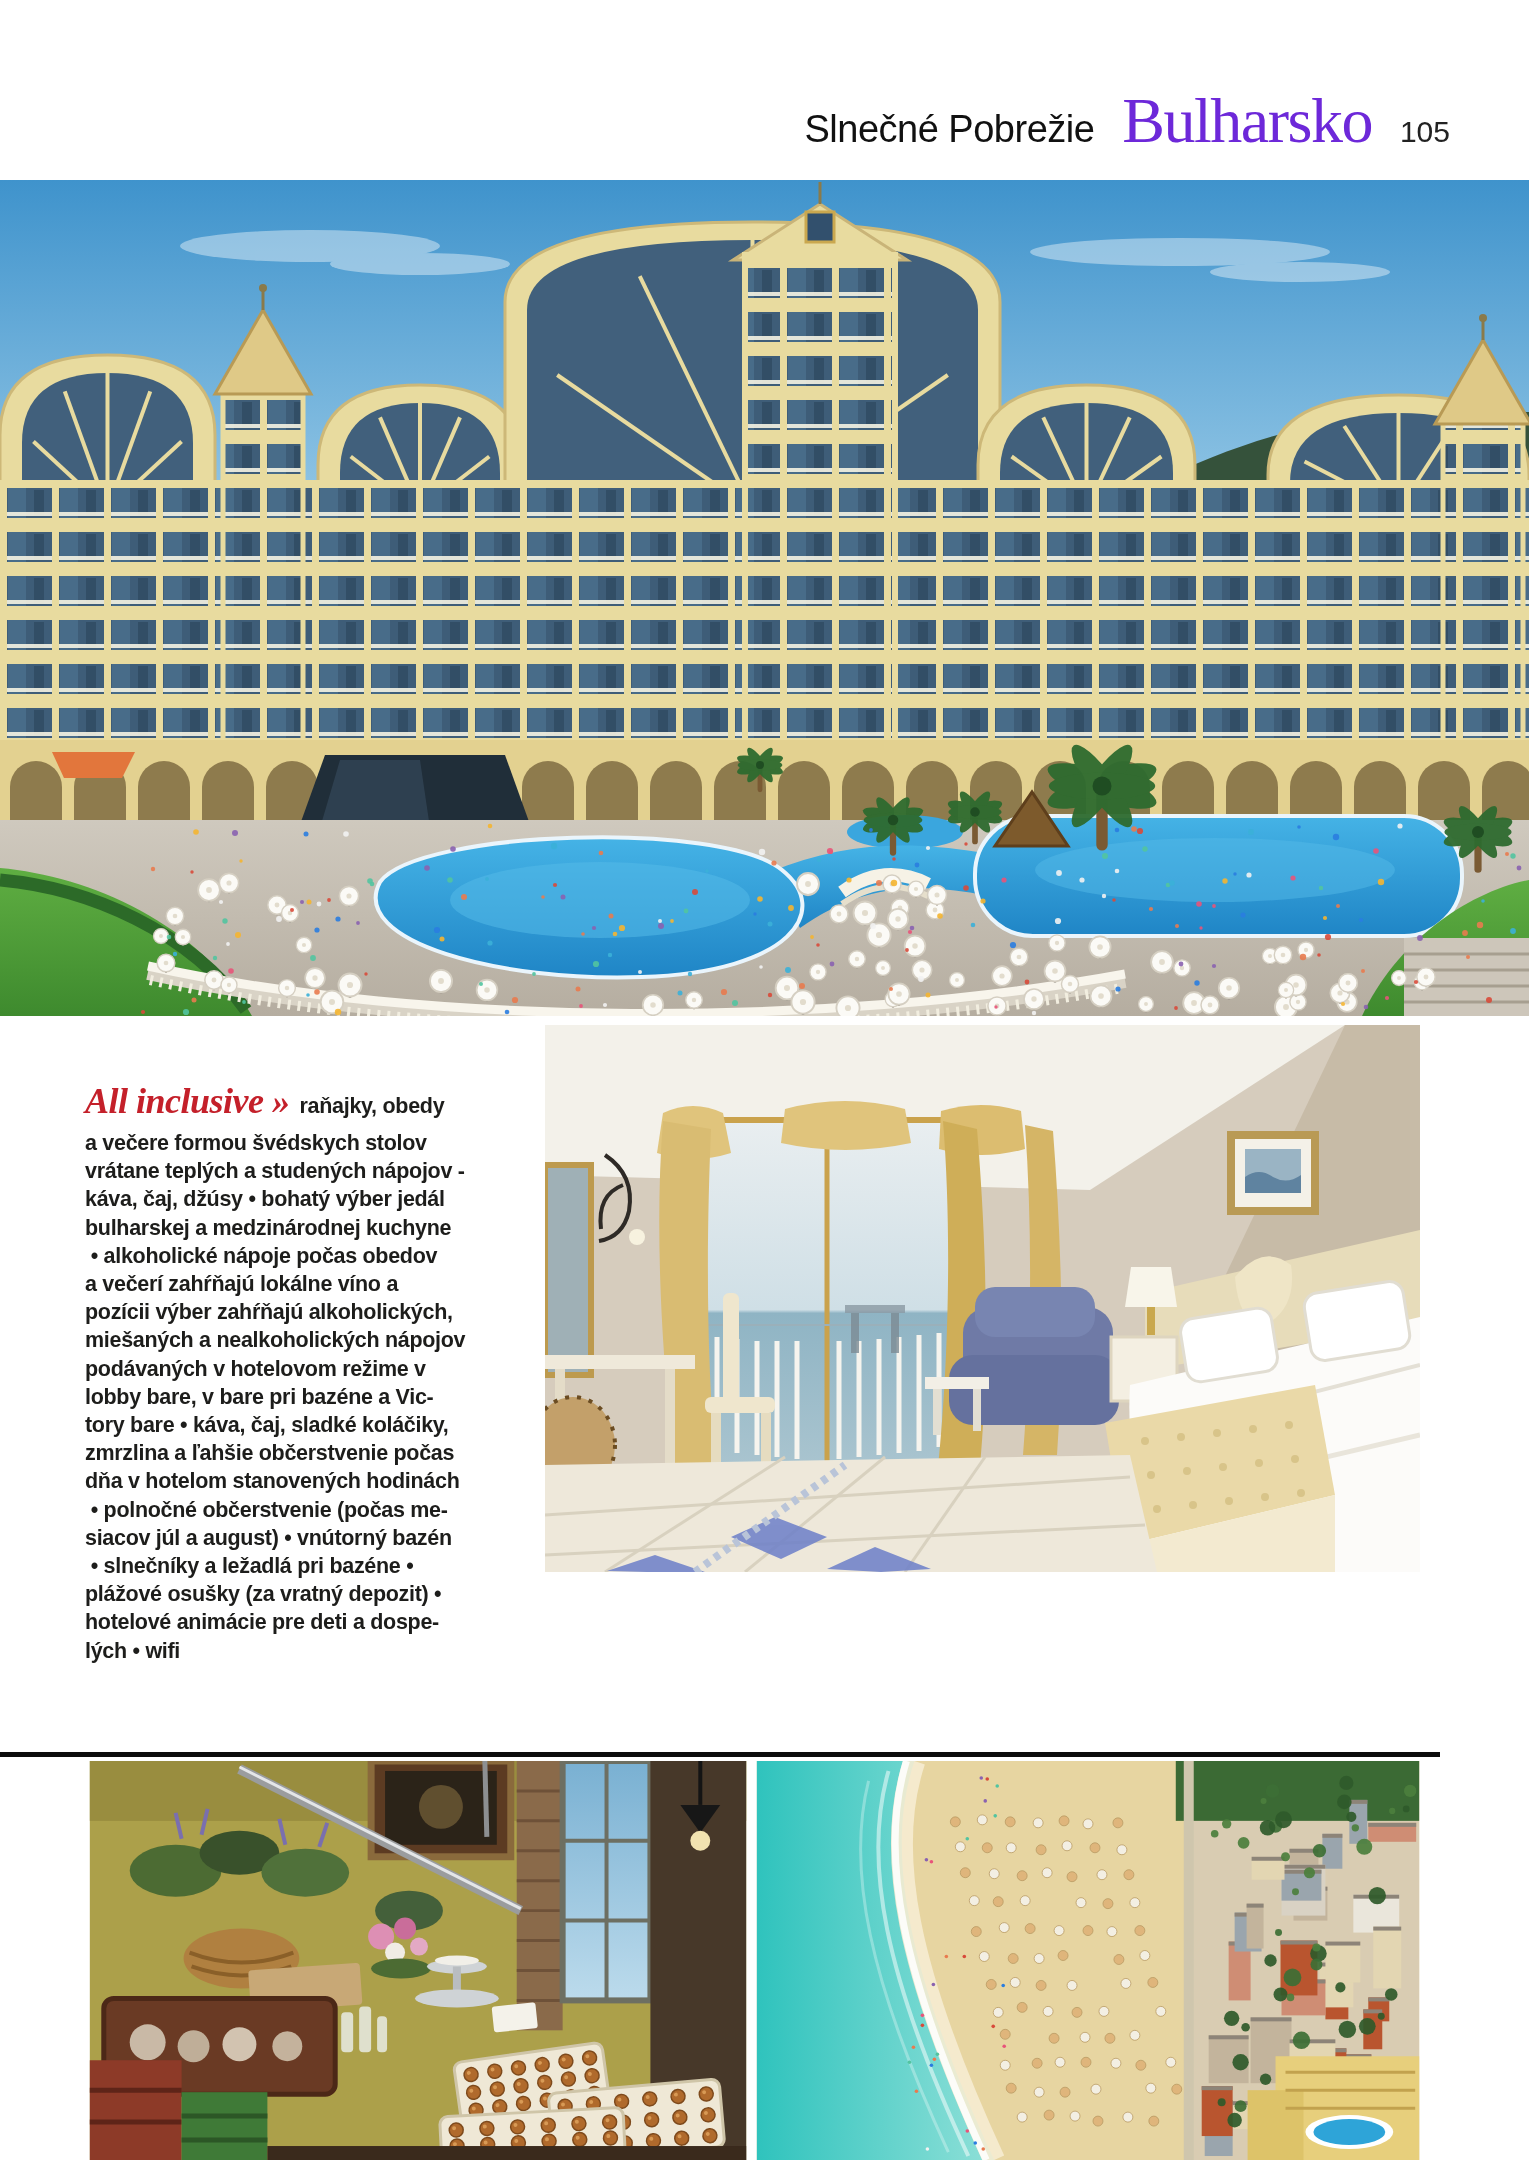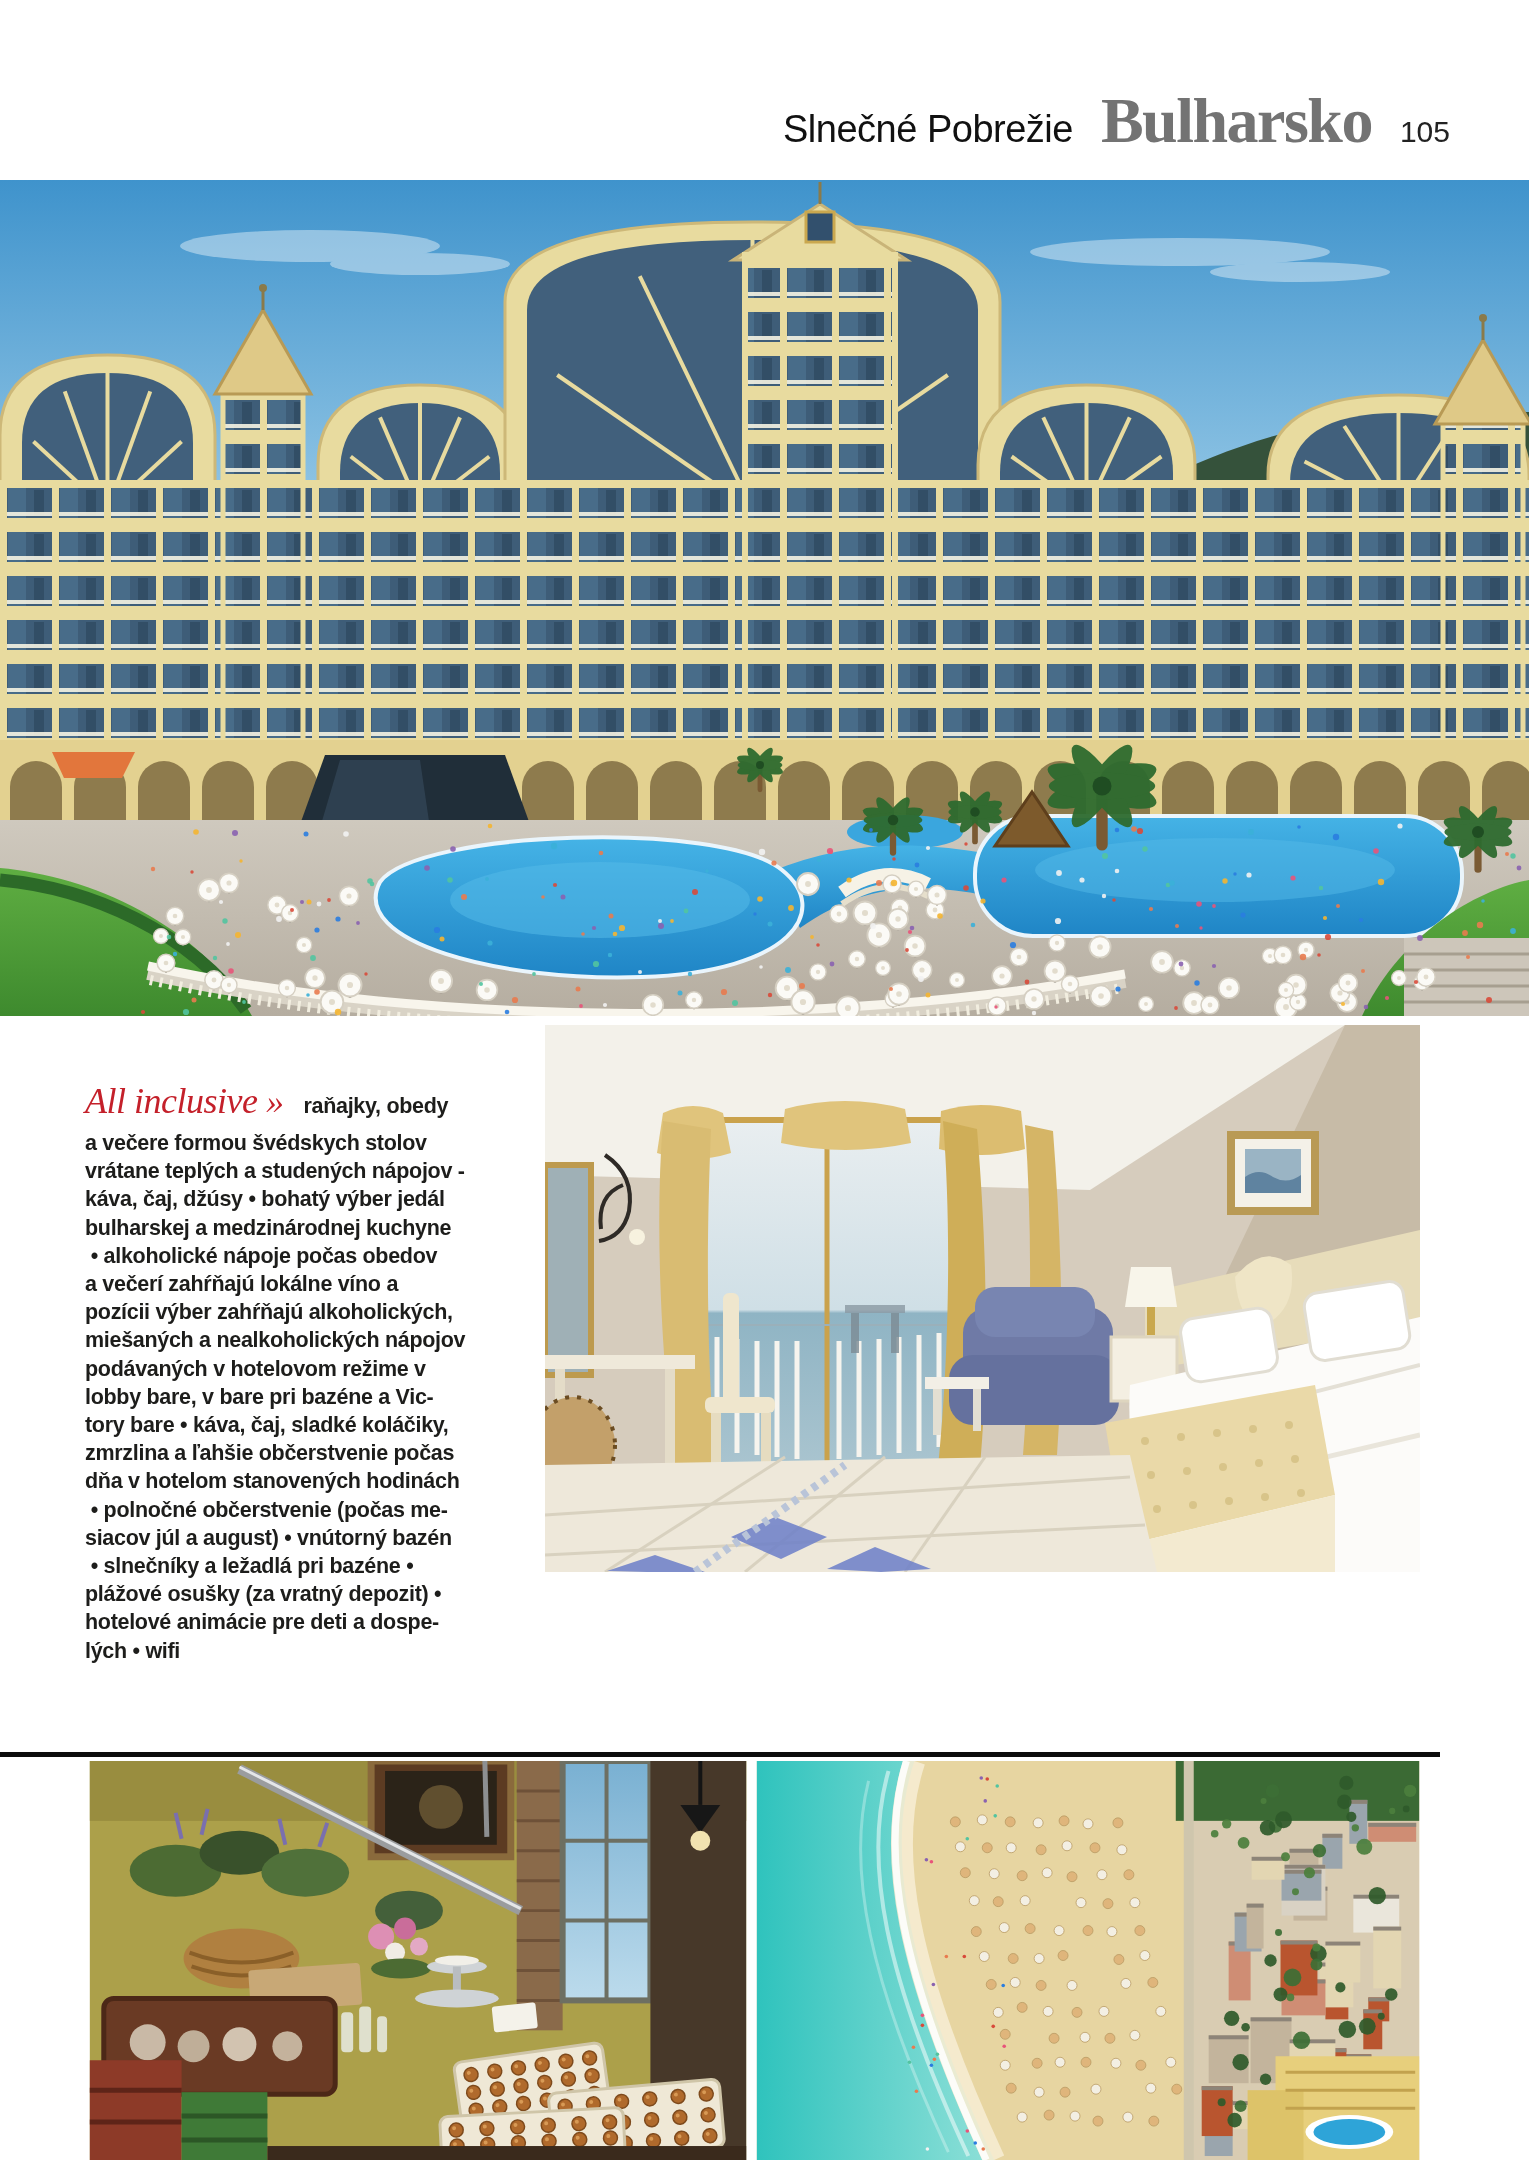--- a/index.html
+++ b/index.html
@@ -3,38 +3,38 @@
 <meta charset="utf-8">
 <style>
   html,body{margin:0;padding:0;background:#ffffff;}
   .page{position:relative;width:1529px;height:2160px;background:#ffffff;overflow:hidden;
         font-family:"Liberation Sans",sans-serif;color:#1c1c1c;}
   figure{margin:0;padding:0;}
 
   
   .masthead{position:absolute;top:84px;right:79px;display:flex;align-items:baseline;gap:28px;}
   .region{font-size:38px;letter-spacing:-.5px;color:#111;}
-  .country{font-family:"Liberation Serif",serif;font-weight:bold;font-size:64px;letter-spacing:-1.5px;color:#737373;}
+  .country{font-family:"Liberation Serif",serif;font-weight:normal;font-size:64px;letter-spacing:-1.5px;color:#6d28d9;}
   .pagenum{font-size:30px;color:#222;text-align:center;}
 
   
   .hero{position:absolute;left:0;top:180px;width:1529px;height:836px;}
   .room{position:absolute;left:545px;top:1025px;width:875px;height:547px;}
   .buffet{position:absolute;left:89px;top:1761px;width:658px;height:399px;}
   .beach{position:absolute;left:756px;top:1761px;width:664px;height:399px;}
   .hero svg,.room svg,.buffet svg,.beach svg{display:block;width:100%;height:100%;}
 
   .rule{position:absolute;left:0;top:1752px;width:1440px;height:5px;background:#0c0c0c;}
 
   
   .copy{position:absolute;left:85px;top:1078px;width:470px;}
   .line{white-space:pre;font-weight:bold;font-size:21.5px;letter-spacing:-.3px;line-height:28.2px;color:#1d1d1b;}
   .line.first{line-height:46px;}
-  .ai{font-family:"Liberation Serif",serif;font-style:italic;font-weight:normal;font-size:36px;
-      letter-spacing:-.5px;margin-right:20px;text-align:right;}
+  .ai{font-family:"Liberation Serif",serif;font-style:italic;font-weight:bold;font-size:36px;
+      letter-spacing:-.5px;margin-right:10px;text-align:right;}
 </style>
 </head>
 <body>
 
 <div class="page">
 
   <header class="masthead">
     <span class="region">Slnečné Pobrežie</span>
     <span class="country">Bulharsko</span>
     <span class="pagenum">105</span>

